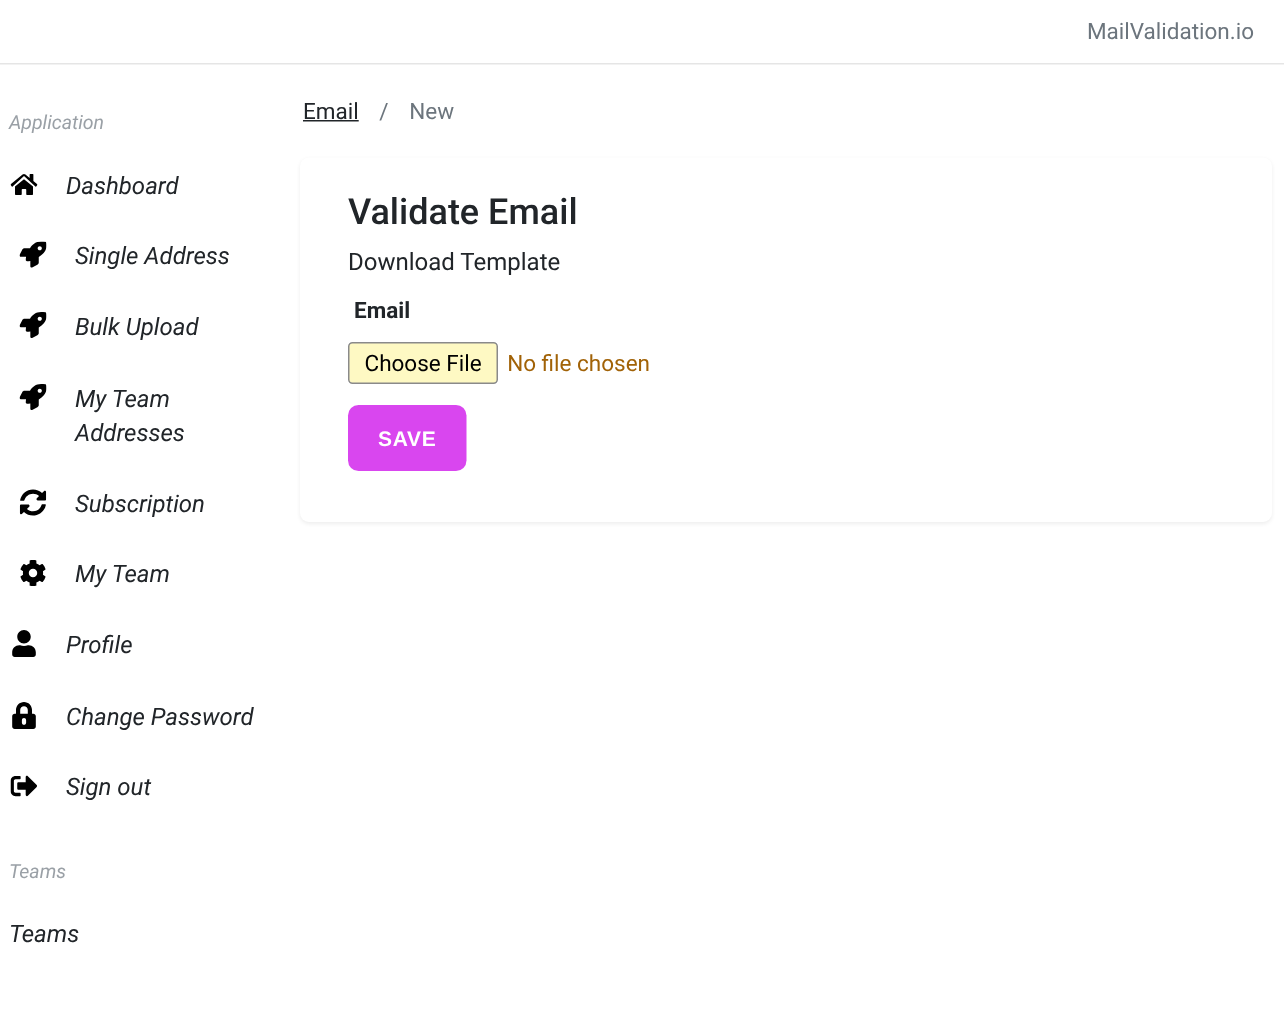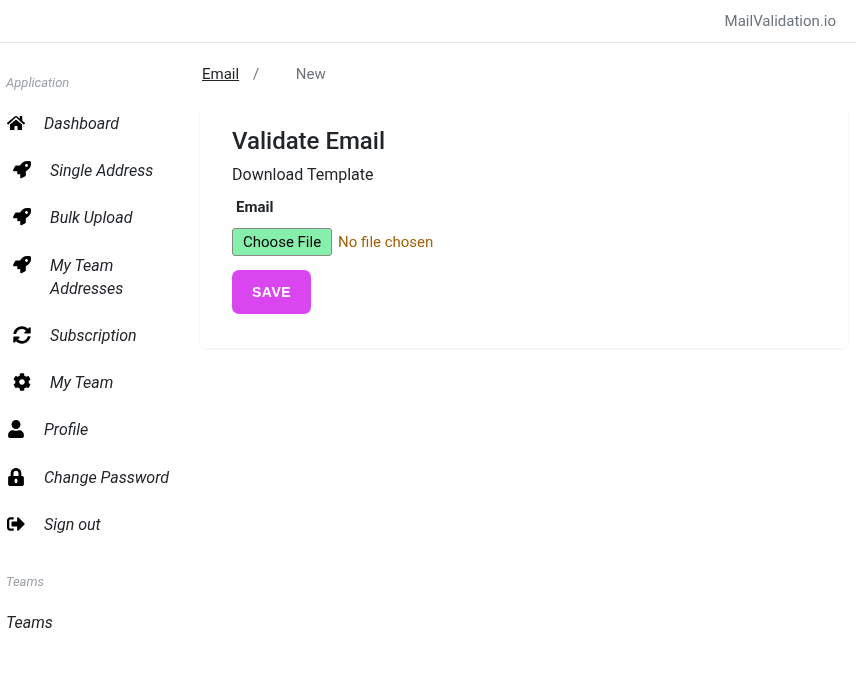--- a/index.html
+++ b/index.html
@@ -78,21 +78,20 @@
     color: #212529;
     text-decoration: underline;
     cursor: pointer;
   }
   .breadcrumb .sep {
     color: #6c757d;
     margin: 0 10px;
   }
   .breadcrumb .crumb-current {
     color: #6c757d;
-    margin-left: 23px;
   }
   .card {
     background: #fff;
     border-radius: 6px;
     box-shadow: 0 1px 3px rgba(0,0,0,0.07);
     padding: 22px 32px 34px 32px;
     margin-right: 8px;
   }
   .card-title {
     font-size: 24px;
@@ -112,21 +111,21 @@
     margin: 0 0 12px 4px;
   }
   .file-row {
     display: flex;
     align-items: center;
     gap: 6px;
     margin-bottom: 14px;
   }
   .choose-file-btn {
     border: 1px solid #8a8a8a;
-    background: #86efac;
+    background: #fef9c3;
     padding: 4px 10px;
     font-size: 15px;
     border-radius: 3px;
     cursor: pointer;
     font-family: inherit;
   }
   .file-status {
     font-size: 15px;
     color: #a16207;
   }

